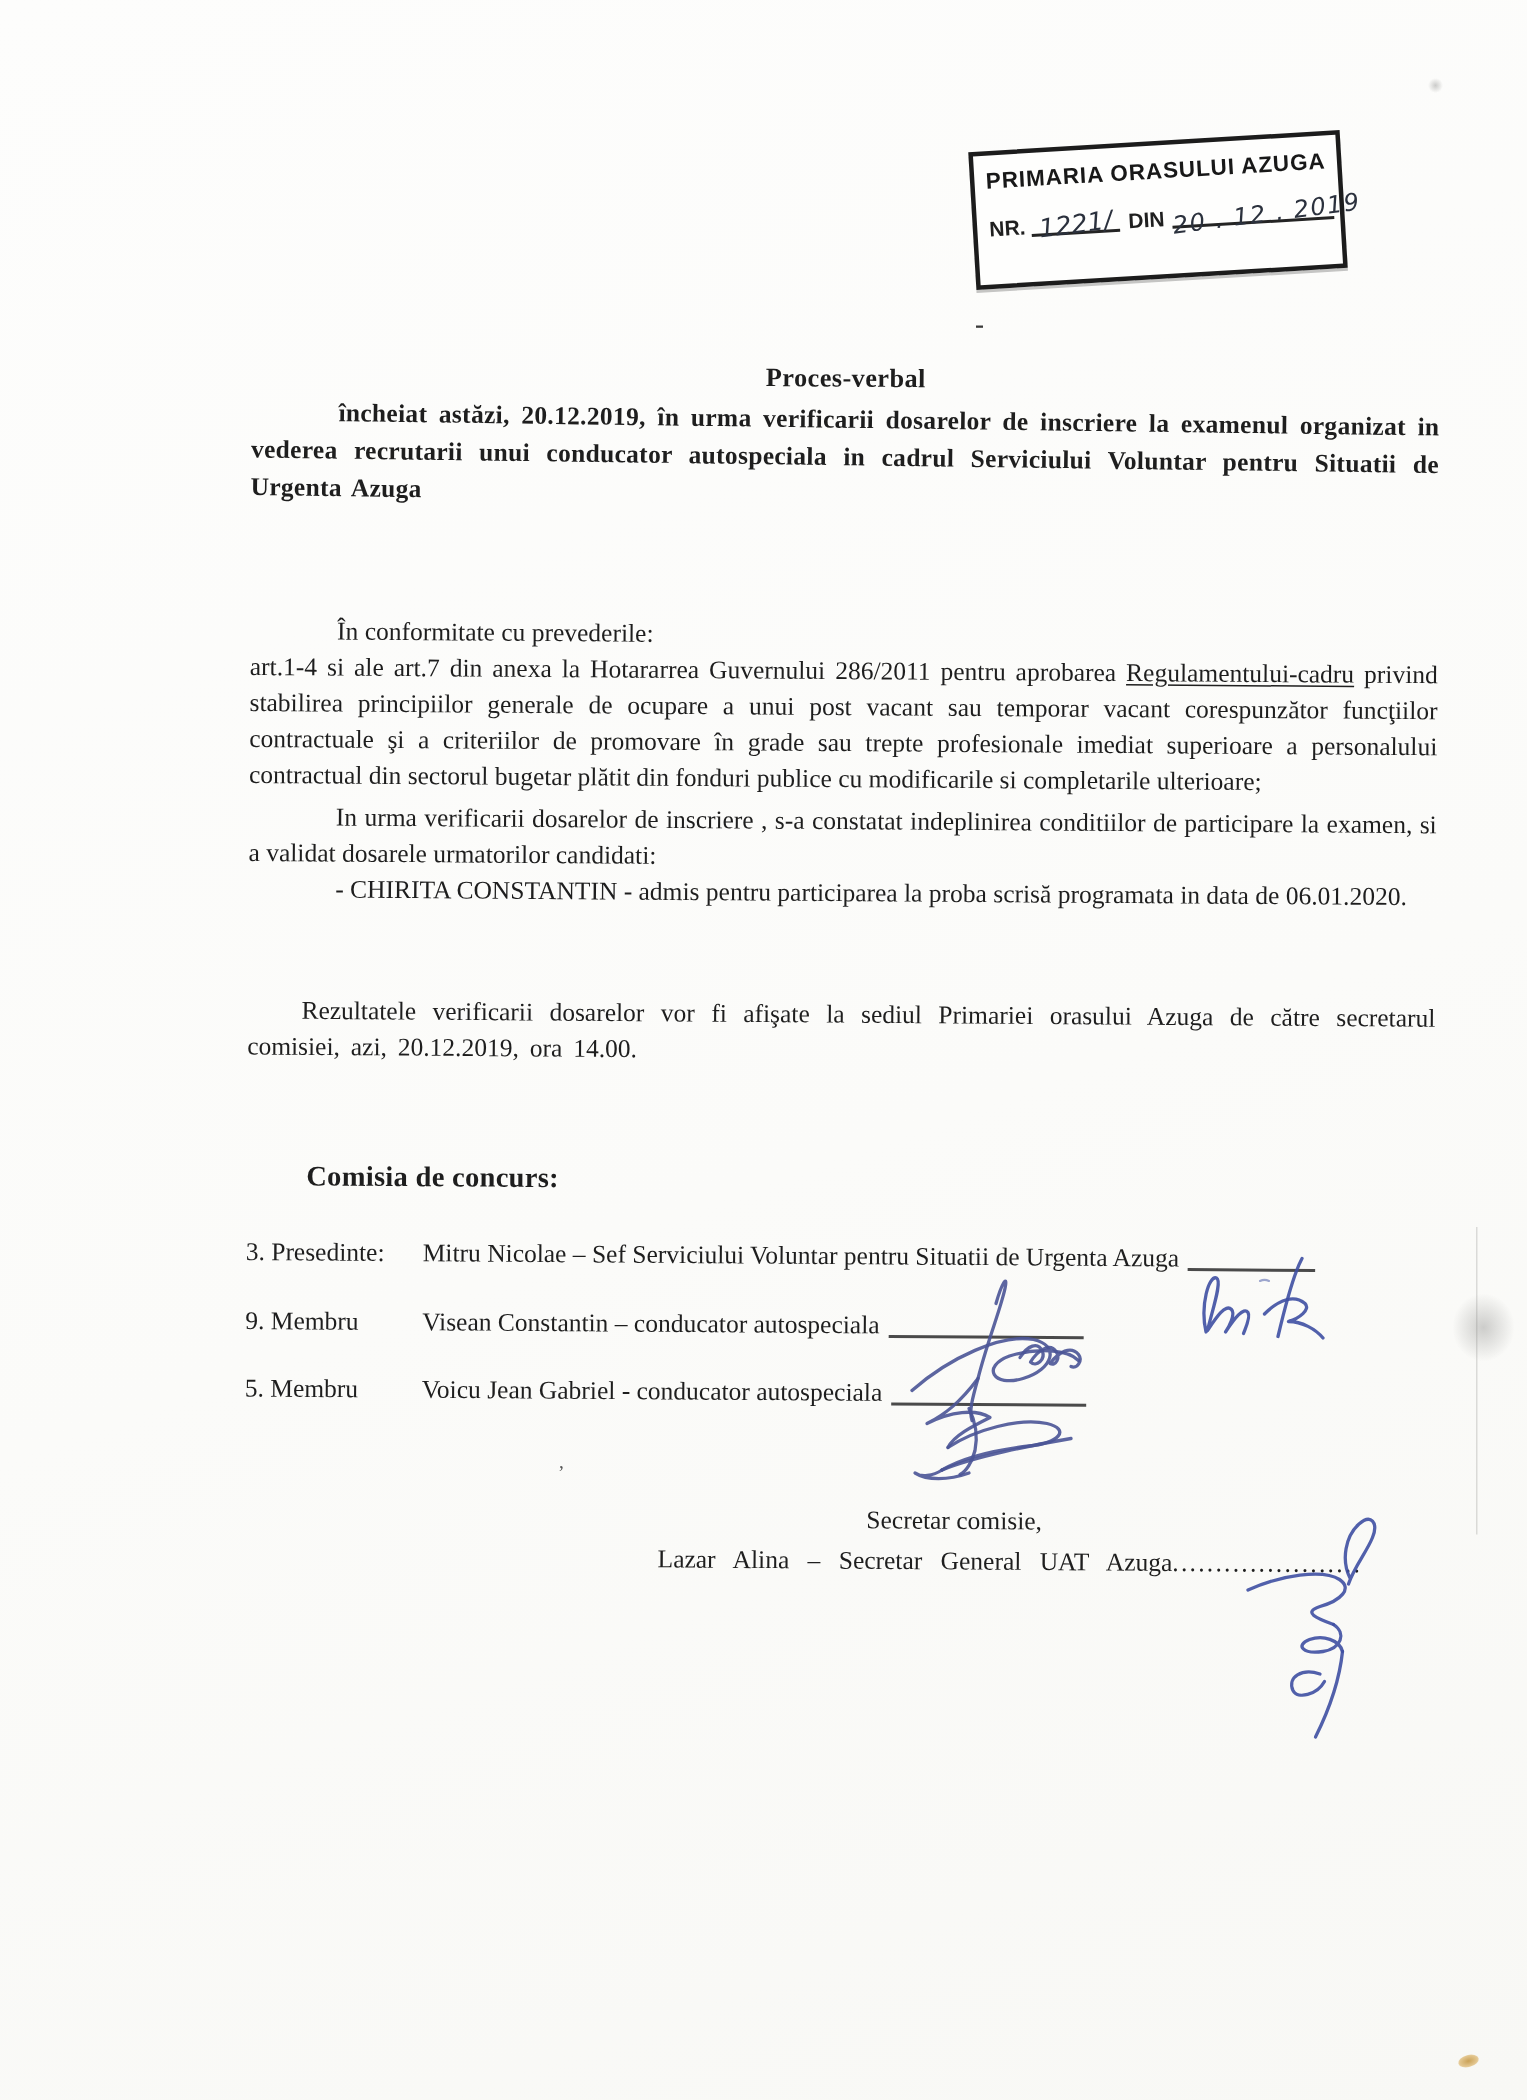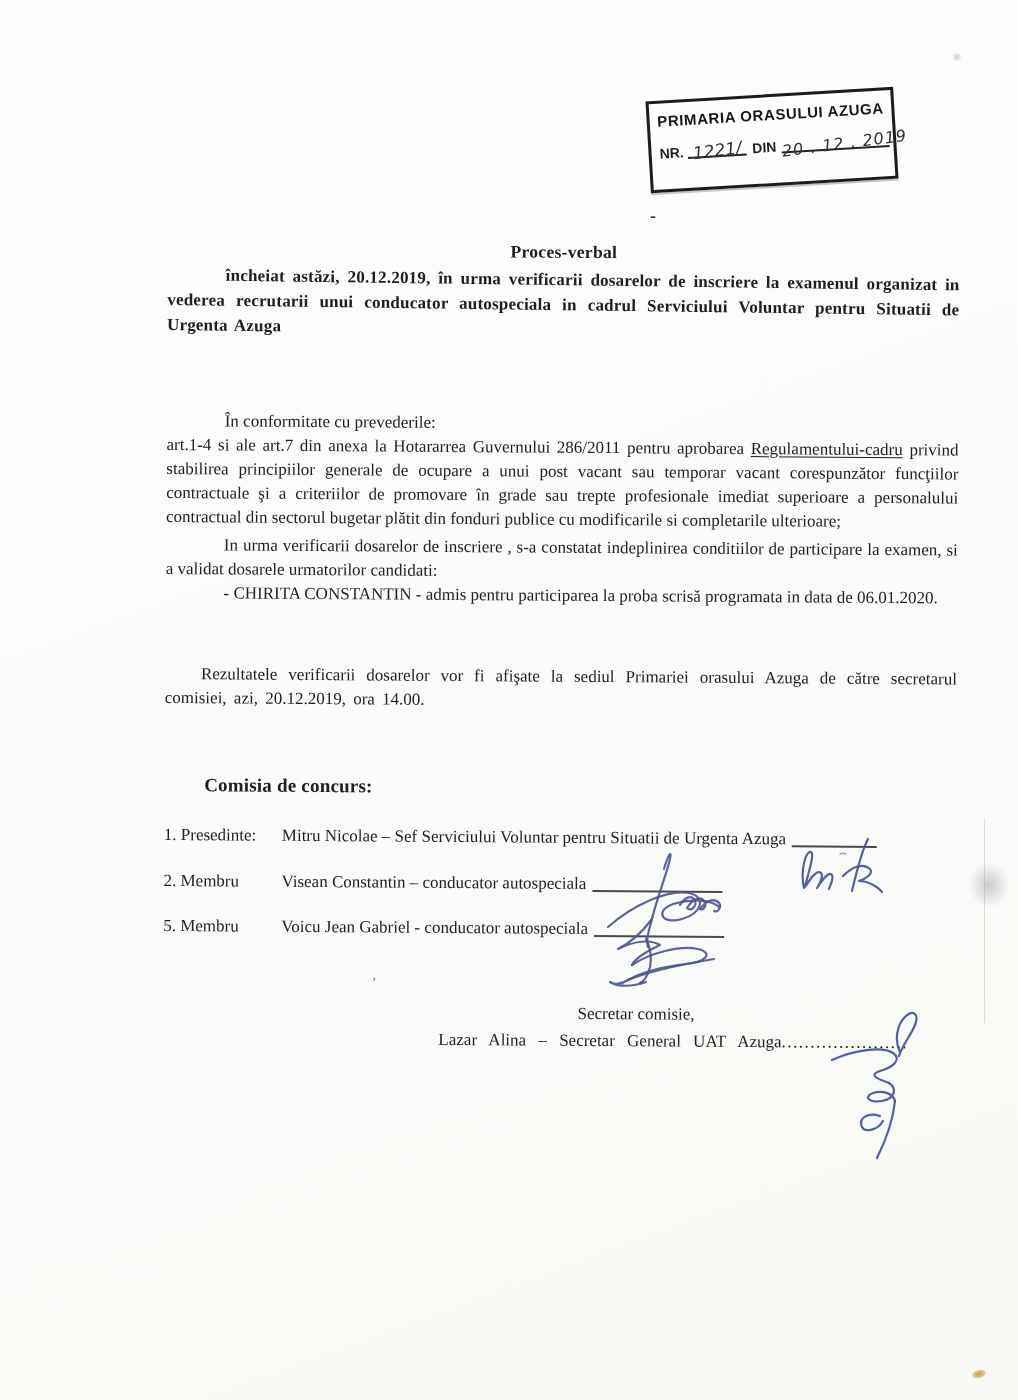--- a/index.html
+++ b/index.html
@@ -148,24 +148,24 @@
 
     <p class="para indent verif">In urma verificarii dosarelor de inscriere , s-a constatat indeplinirea conditiilor de participare la examen,  si a validat dosarele urmatorilor candidati:</p>
 
     <p class="para indent">- CHIRITA CONSTANTIN - admis pentru participarea la proba scrisă programata in data de 06.01.2020.</p>
 
     <p class="para results results-p">Rezultatele verificarii  dosarelor vor fi  afişate la  sediul Primariei orasului Azuga de  către secretarul  comisiei, azi, 20.12.2019, ora 14.00.</p>
 
     <div class="committee-heading">Comisia de concurs:</div>
 
     <div class="crow r1">
-      <span class="crole">1. Presedinte:</span><span>Mitru Nicolae – Sef Serviciului Voluntar pentru Situatii de Urgenta Azuga</span><span class="sig-line w1"></span>
+      <span class="crole">3. Presedinte:</span><span>Mitru Nicolae – Sef Serviciului Voluntar pentru Situatii de Urgenta Azuga</span><span class="sig-line w1"></span>
     </div>
     <div class="crow r2">
-      <span class="crole">2. Membru</span><span>Visean Constantin – conducator autospeciala</span><span class="sig-line w2"></span>
+      <span class="crole">9. Membru</span><span>Visean Constantin – conducator autospeciala</span><span class="sig-line w2"></span>
     </div>
     <div class="crow r3">
       <span class="crole">5. Membru</span><span>Voicu Jean Gabriel - conducator autospeciala</span><span class="sig-line w2"></span>
     </div>
 
     <div class="secr-heading">Secretar comisie,</div>
     <div class="secr-line"><span>Lazar Alina  –  Secretar General UAT Azuga</span><span class="dots">......................</span></div>
 
   </div>
 

